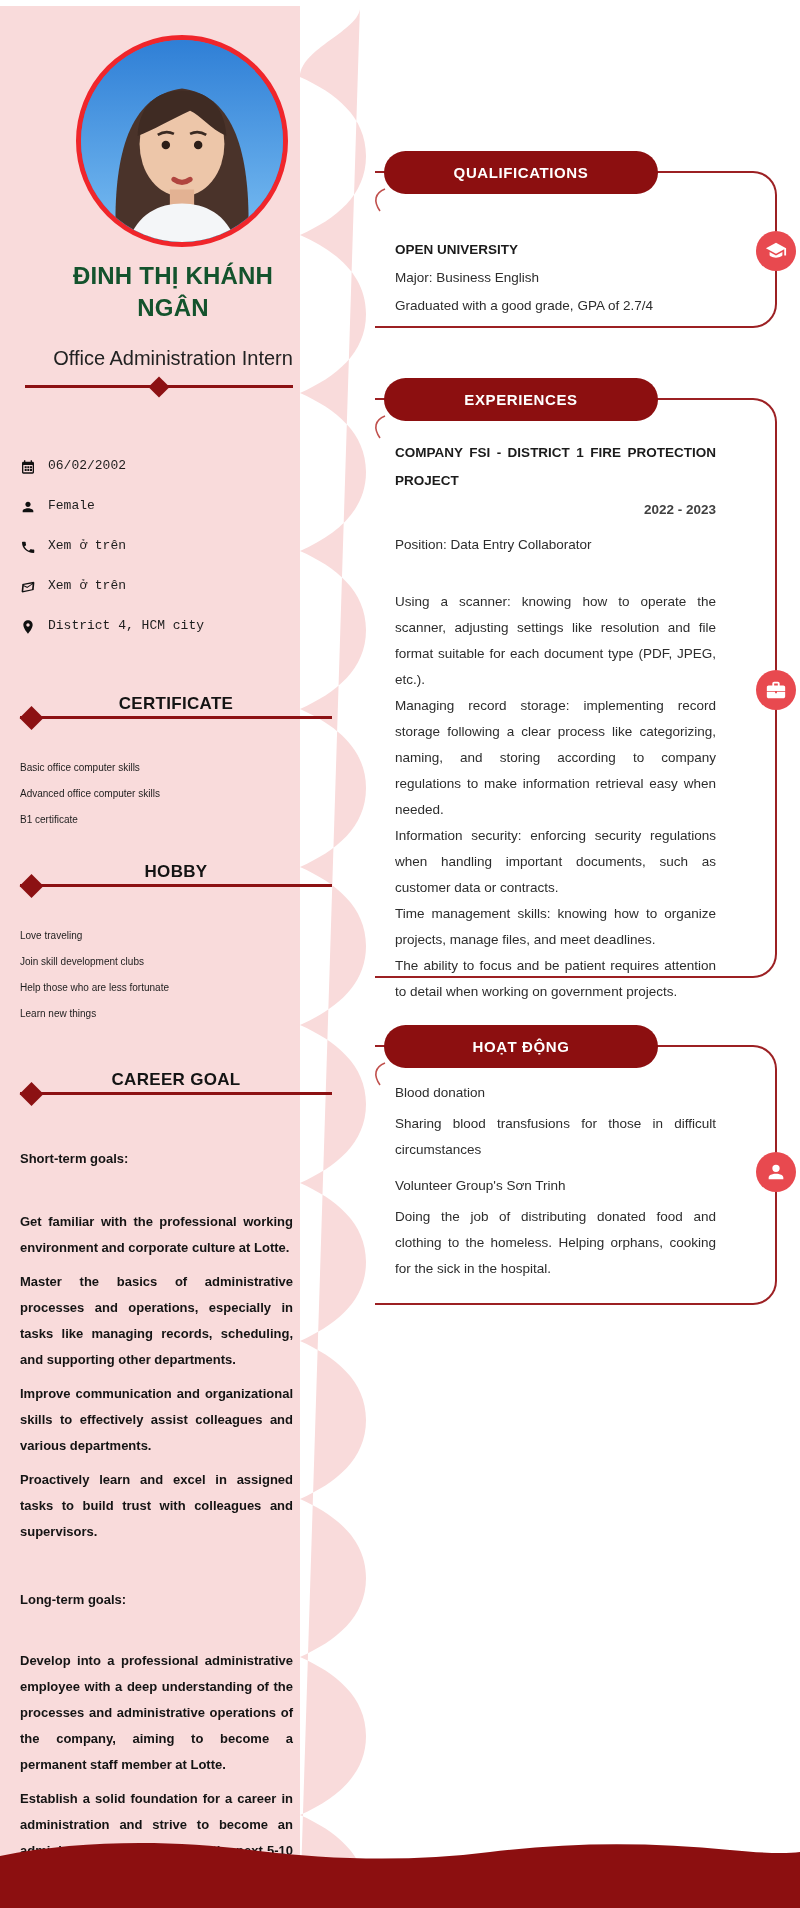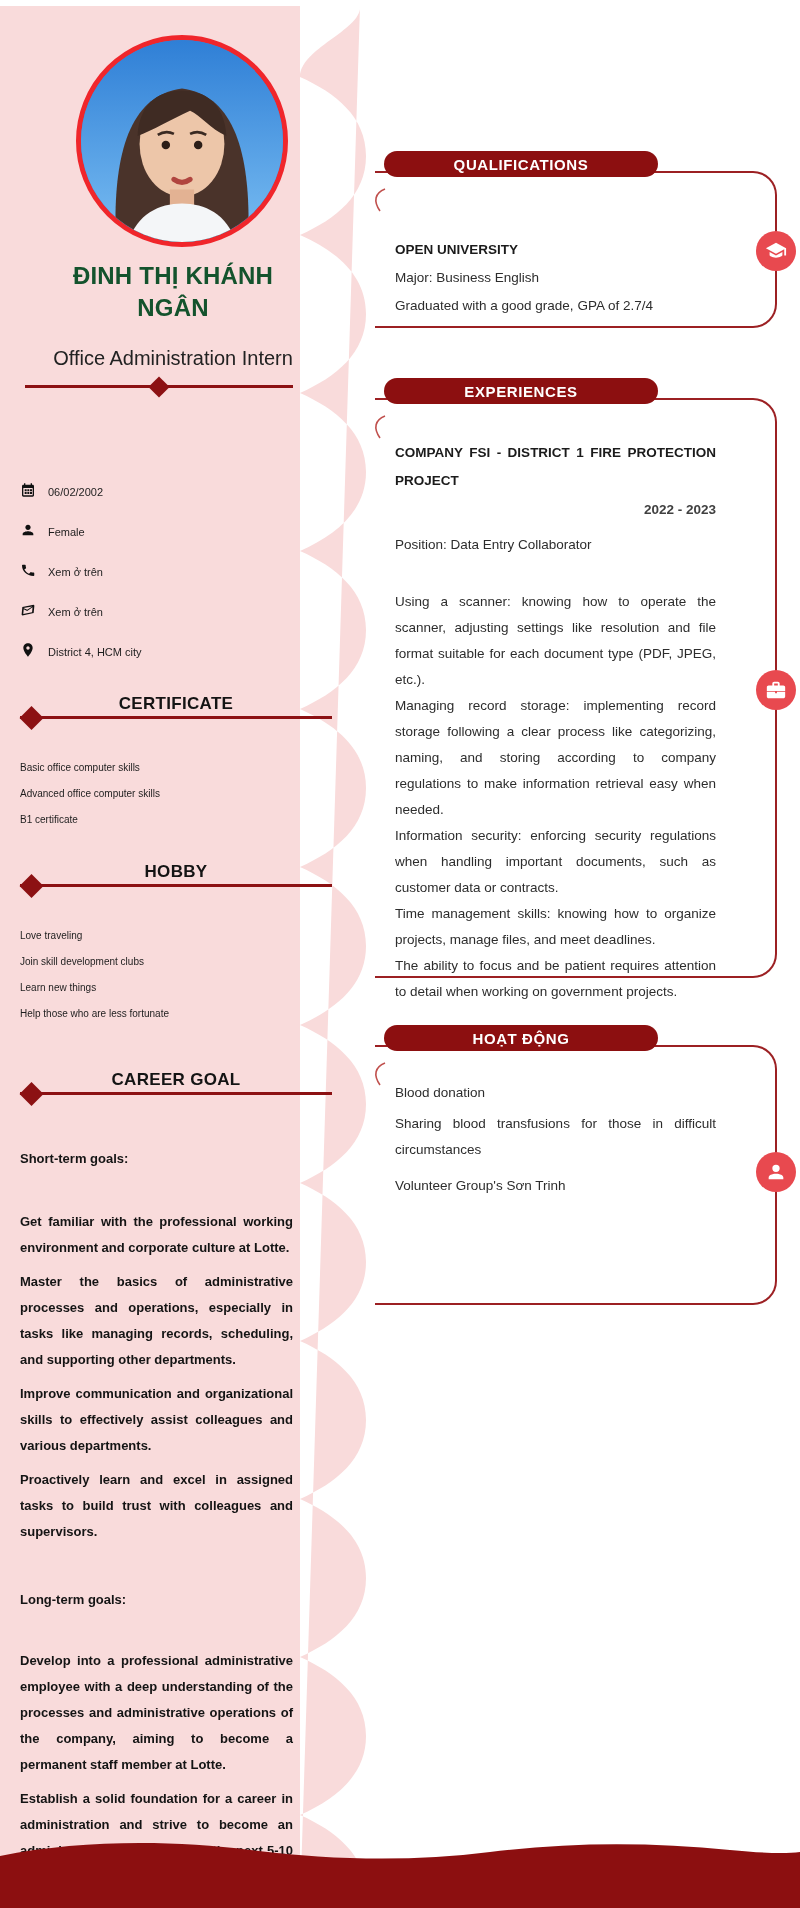--- a/index.html
+++ b/index.html
@@ -17,21 +17,21 @@
 
   .name{left:58px;top:260px;width:230px;text-align:center;font-size:24px;font-weight:bold;
         line-height:32px;color:#14532d;letter-spacing:0.2px;}
   .job-title{left:20px;top:347px;width:306px;text-align:center;font-size:20px;color:#222;}
 
   .divider{left:25px;top:385px;width:268px;height:3px;background:#8c1113;}
   .divider .dia{position:absolute;left:50%;top:50%;width:15px;height:15px;background:#8c1113;
         transform:translate(-50%,-50%) rotate(45deg);}
 
   .contact{left:20px;top:458px;width:280px;}
-  .c-row{display:flex;align-items:flex-end;height:40px;color:#1d1d1d;font-size:11px;}
+  .c-row{display:flex;align-items:flex-start;height:40px;color:#1d1d1d;font-size:13px;font-family:Liberation Mono, monospace;}
   .c-row .ic{width:17px;height:17px;margin-right:11px;flex:0 0 17px;display:flex;align-items:center;}
   .c-row svg{width:16px;height:16px;fill:#111;}
 
   .side-head{left:20px;width:312px;}
   .side-head .t{text-align:center;font-size:17px;font-weight:bold;color:#141414;height:22px;
                 letter-spacing:0.3px;}
   .side-head .line{position:relative;margin-top:0;height:3px;background:#8c1113;}
   .side-head .line .dia{position:absolute;left:3px;top:50%;width:17px;height:17px;background:#8c1113;
                 transform:translate(0,-50%) rotate(45deg);}
 
@@ -39,21 +39,21 @@
 
   .career{left:20px;top:1146px;width:273px;font-size:13px;line-height:26px;color:#141414;
           font-weight:bold;text-align:justify;}
   .career .lbl{margin:0 0 37px 0;}
   .career .lbl2{margin:42px 0 35px 0;}
   .career p{margin:8px 0 6px 0;}
 
   
   .card{left:375px;width:402px;border:2px solid #9c2023;border-left:none;
         border-radius:0 24px 24px 0;box-sizing:border-box;background:#fff;}
-  .pill{position:absolute;left:9px;top:-22px;width:274px;height:26px;background:#8c0f10;
+  .pill{position:absolute;left:9px;top:-22px;width:274px;height:43px;background:#8c0f10;
         border-radius:22px;display:flex;align-items:center;justify-content:center;
         color:#ffffff;font-size:15px;font-weight:bold;letter-spacing:0.6px;}
   .curl{position:absolute;left:-4px;top:14px;}
   .icon-circle{position:absolute;right:-21px;width:40px;height:40px;border-radius:50%;
         background:#e8494f;display:flex;align-items:center;justify-content:center;}
   .icon-circle svg{width:22px;height:22px;fill:#ffffff;}
 
   .card .content{color:#2d2d2d;font-size:13.5px;}
   .qual-box{padding:42px 59px 0 20px;line-height:28px;}
   .qual-box .school{font-weight:bold;color:#1b1b1b;margin-top:21px;}
@@ -181,22 +181,22 @@
 
   <div class="abs side-head" style="top:862px;">
     <div class="t">HOBBY</div>
     <div class="line">
       <span class="dia"></span>
     </div>
   </div>
   <div class="abs side-list" style="top:923px;">
     <div>Love traveling</div>
     <div>Join skill development clubs</div>
+    <div>Help those who are less fortunate</div>
     <div>Learn new things</div>
-    <div>Help those who are less fortunate</div>
   </div>
 
   <div class="abs side-head" style="top:1070px;">
     <div class="t">CAREER GOAL</div>
     <div class="line">
       <span class="dia"></span>
     </div>
   </div>
   <div class="abs career">
     <div class="lbl">Short-term goals:</div>
@@ -257,20 +257,21 @@
     <div class="pill">HOẠT ĐỘNG</div>
     <div class="icon-circle" style="top:105px;">
       <svg viewBox="0 0 24 24">
         <path d="M12,4a4,4 0 1,0 0,8a4,4 0 1,0 0-8z M12,14c-4.4,0-8,1.8-8,4v2h16v-2C20,15.8,16.4,14,12,14z"></path>
       </svg>
     </div>
     <div class="content act-box">
       <p>Blood donation</p>
       <p>Sharing blood transfusions for those in difficult circumstances</p>
       <p>Volunteer Group's Sơn Trinh</p>
+      <p>Doing the job of distributing donated food and clothing to the homeless. Helping orphans, cooking for the sick in the hospital.</p>
     </div>
   </div>
 
   <svg class="abs footer-svg" width="800" height="80" viewBox="0 0 800 80">
     <path fill="#8c0f10" d="M0,28 C80,12 170,12 250,22 C330,32 410,34 490,24 C570,14 650,14 730,22 C760,25 785,26 800,24 L800,80 L0,80 Z"></path>
   </svg>
   <div class="abs footer-brand">∴ Timviec365.vn</div>
 
 </div>
 

